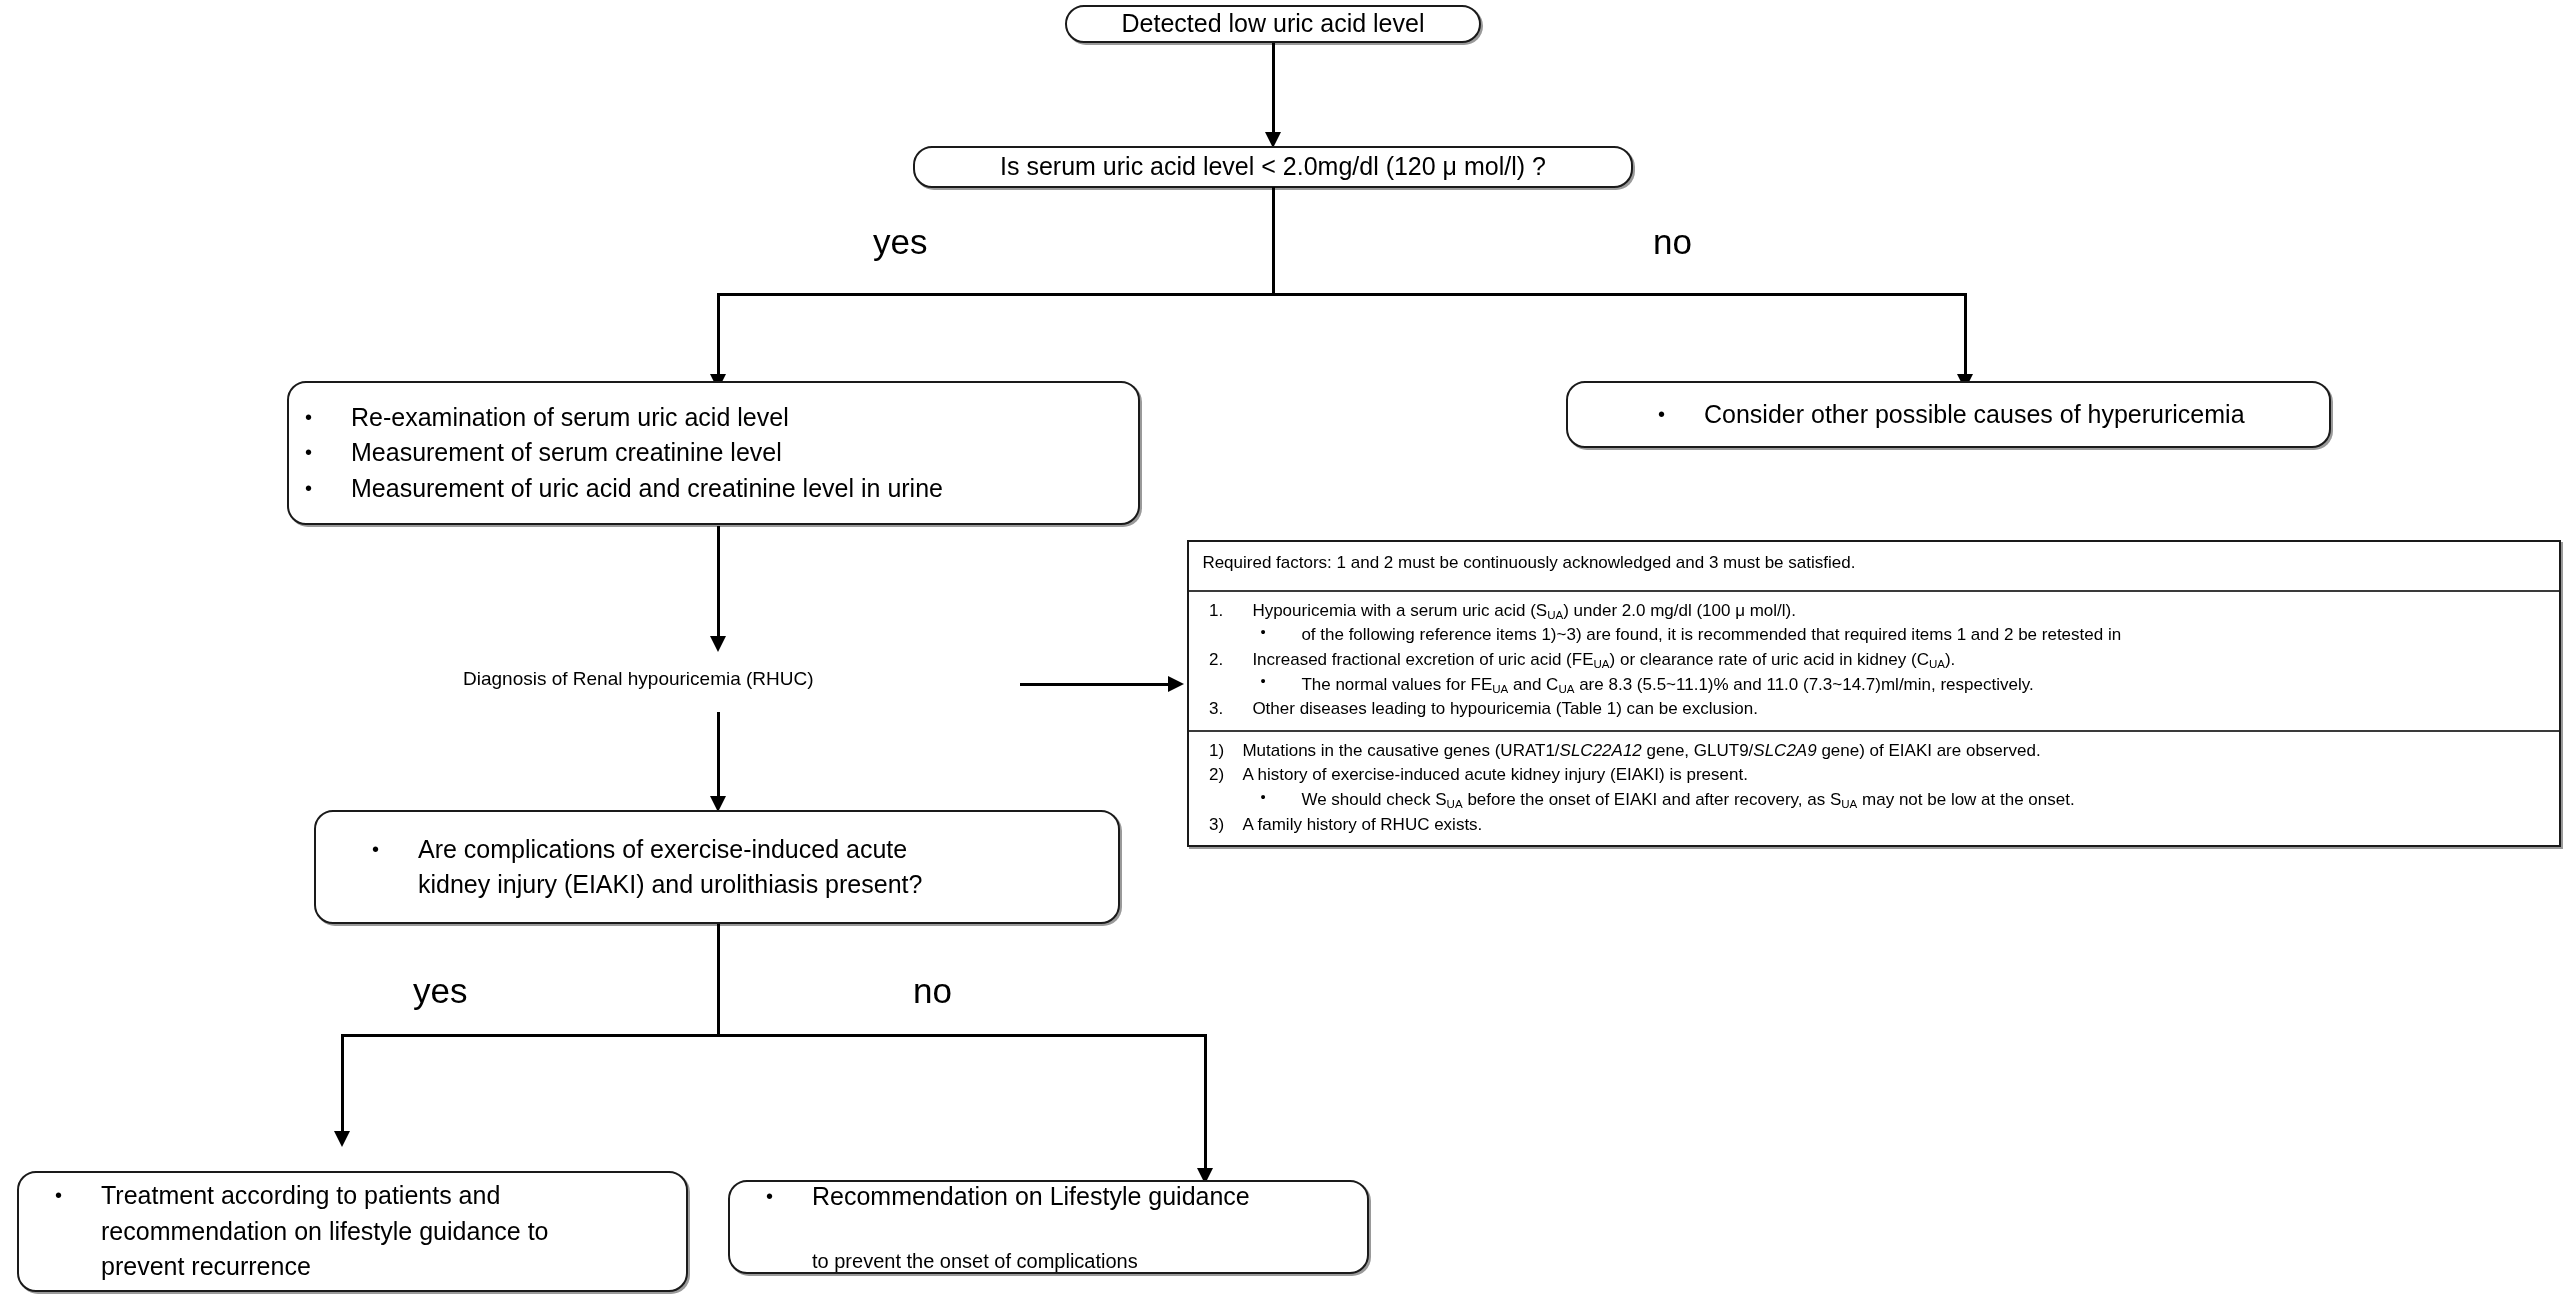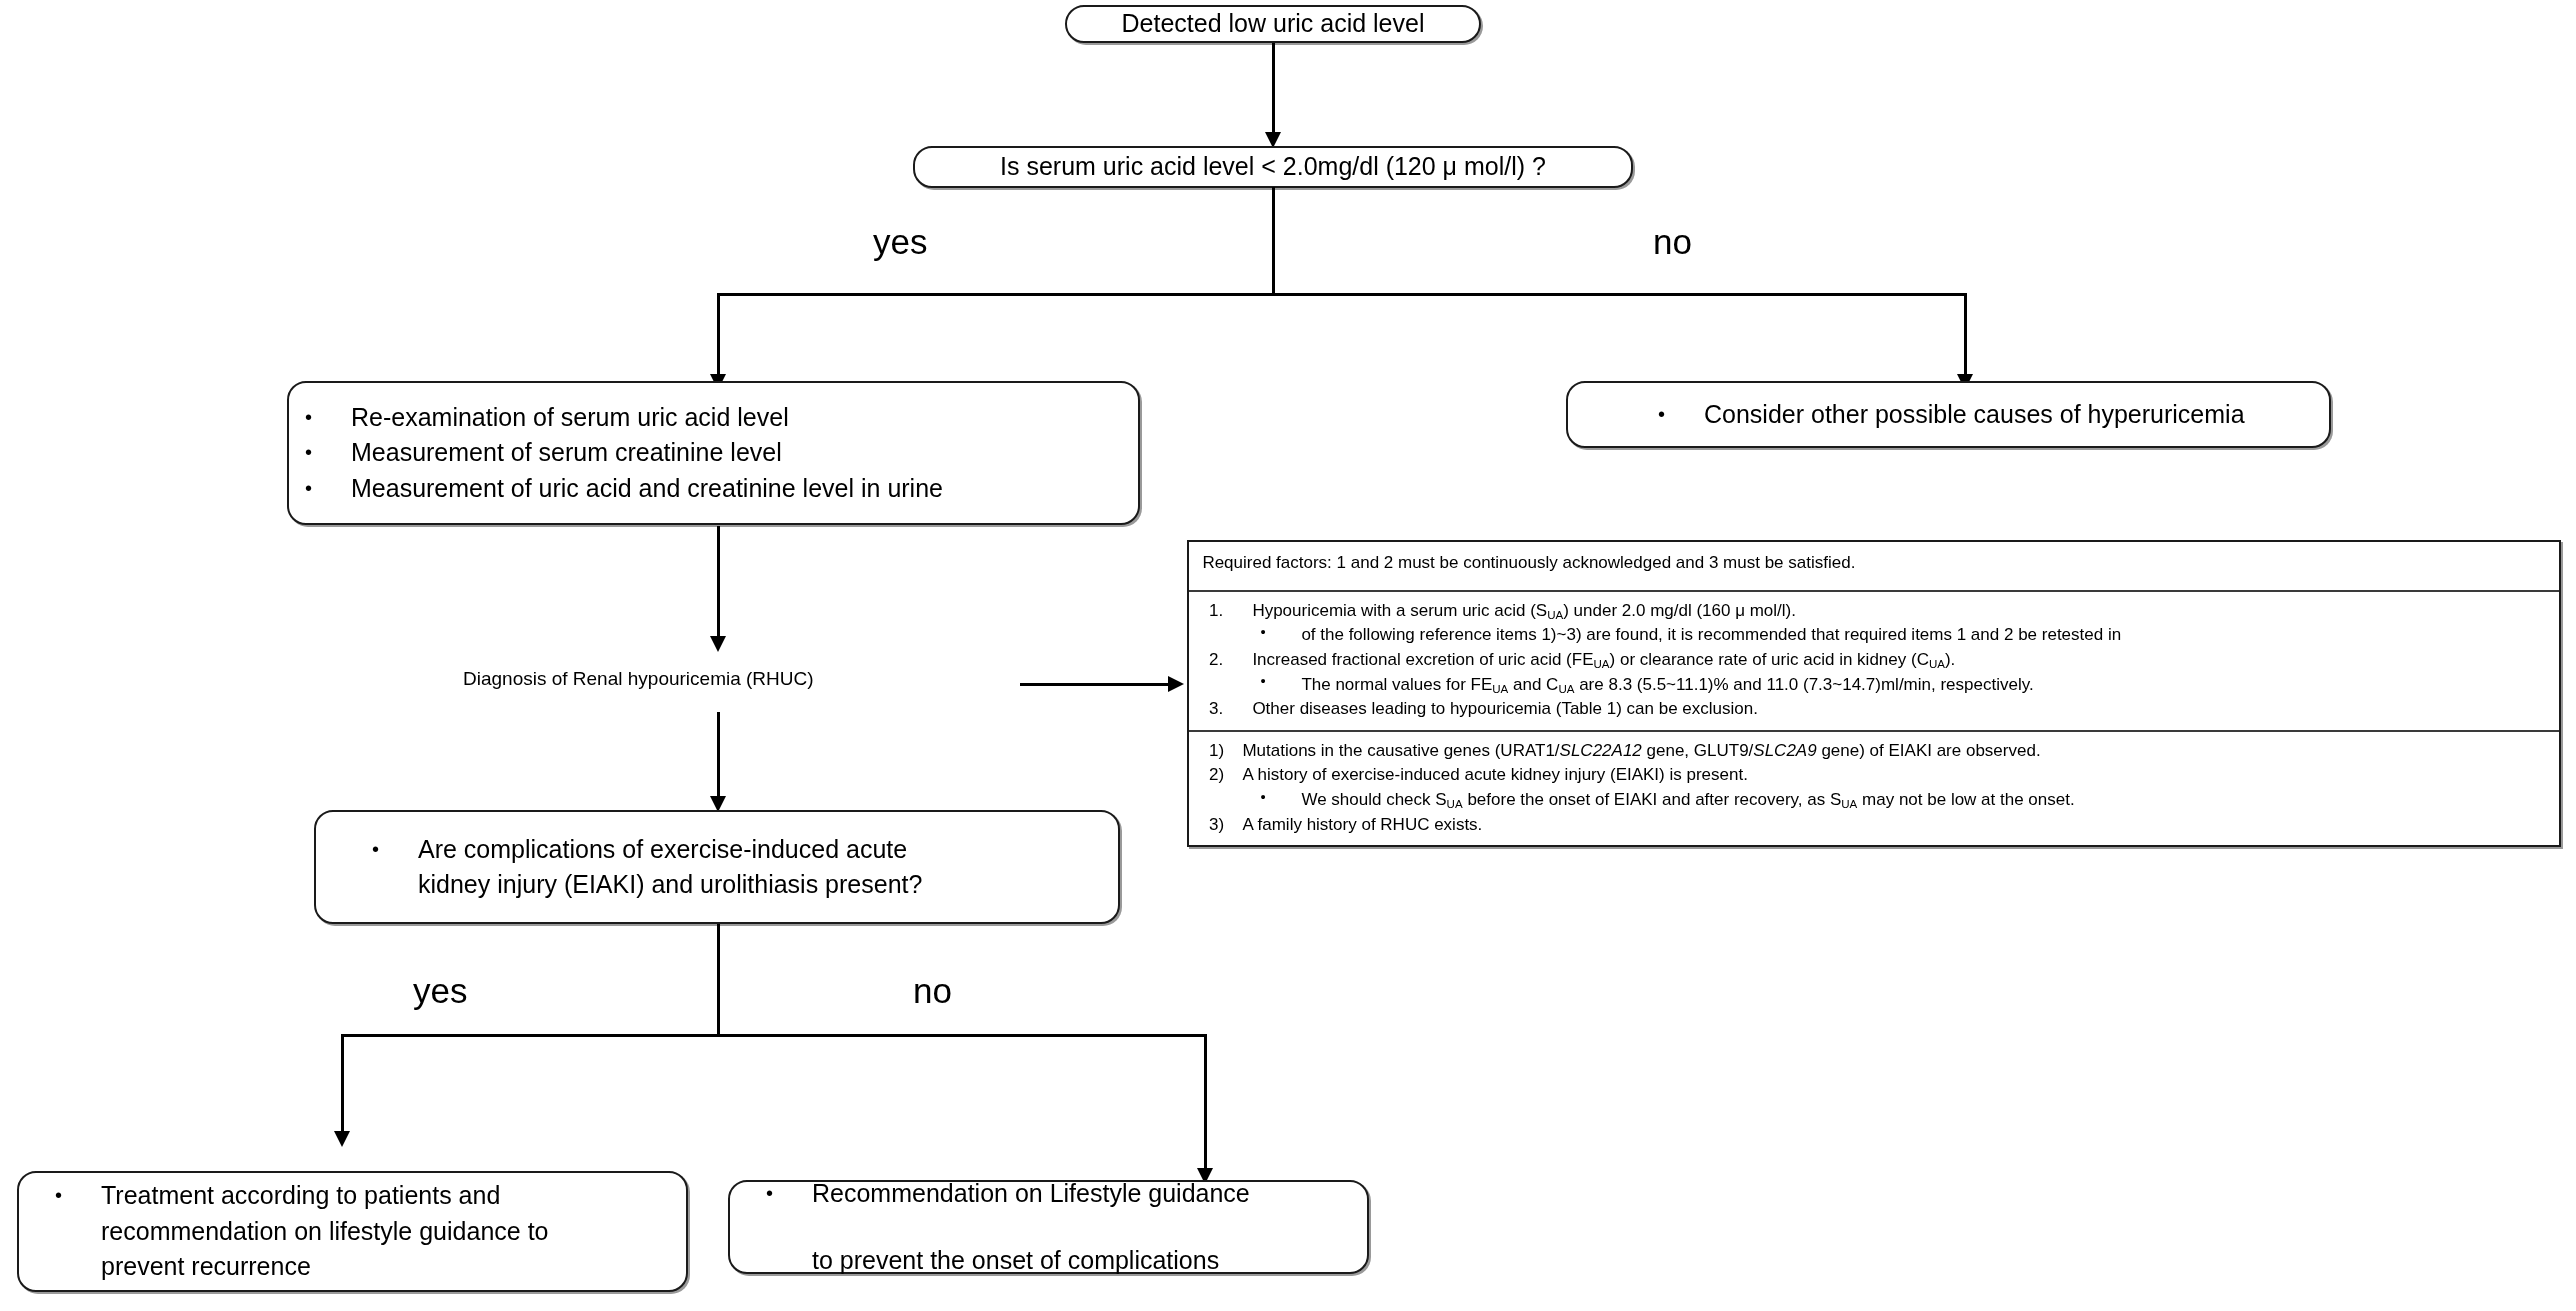--- a/index.html
+++ b/index.html
@@ -252,35 +252,35 @@
     <div style="font-size:25px; line-height:1.42; padding-left:82px;">prevent recurrence</div>
   </div>
 
   <div class="node" style="left:728px; top:1180px; width:641px; height:94px;">
     <ul class="bullets" style="padding-left:20px;">
       <li>
         <span class="bul">•</span>
         <span>Recommendation on Lifestyle guidance</span>
       </li>
     </ul>
-    <div style="font-size:25px; line-height:1.42; padding-left:82px;margin-top:32px;">to prevent the onset of complications</div>
+    <div style="font-size:20px; line-height:1.42; padding-left:82px;margin-top:32px;">to prevent the onset of complications</div>
   </div>
 
   <div id="guideline-table">
 
 
     <div class="gt-row gt-head">
       <span>Required factors: 1 and 2 must be continuously acknowledged and 3 must be satisfied.</span>
     </div>
 
     <div class="gt-row gt-body">
 
       <div class="gt-item">
         <span class="num">1.</span>
-        <span><span>Hypouricemia with a serum uric acid (S</span><sub>UA</sub><span>) under 2.0 mg/dl (160 μ mol/l).</span></span>
+        <span><span>Hypouricemia with a serum uric acid (S</span><sub>UA</sub><span>) under 2.0 mg/dl (100 μ mol/l).</span></span>
       </div>
 
       <div class="gt-sub">
         <span class="bul">•</span>
       </div>
       <div class="gt-cont">of the following reference items 1)~3) are found, it is recommended that required items 1 and 2 be retested in</div>
 
       <div class="gt-item">
         <span class="num">2.</span>
         <span><span>Increased fractional excretion of uric acid (FE</span><sub>UA</sub><span>) or clearance rate of uric acid in kidney (C</span><sub>UA</sub><span>).</span></span>

